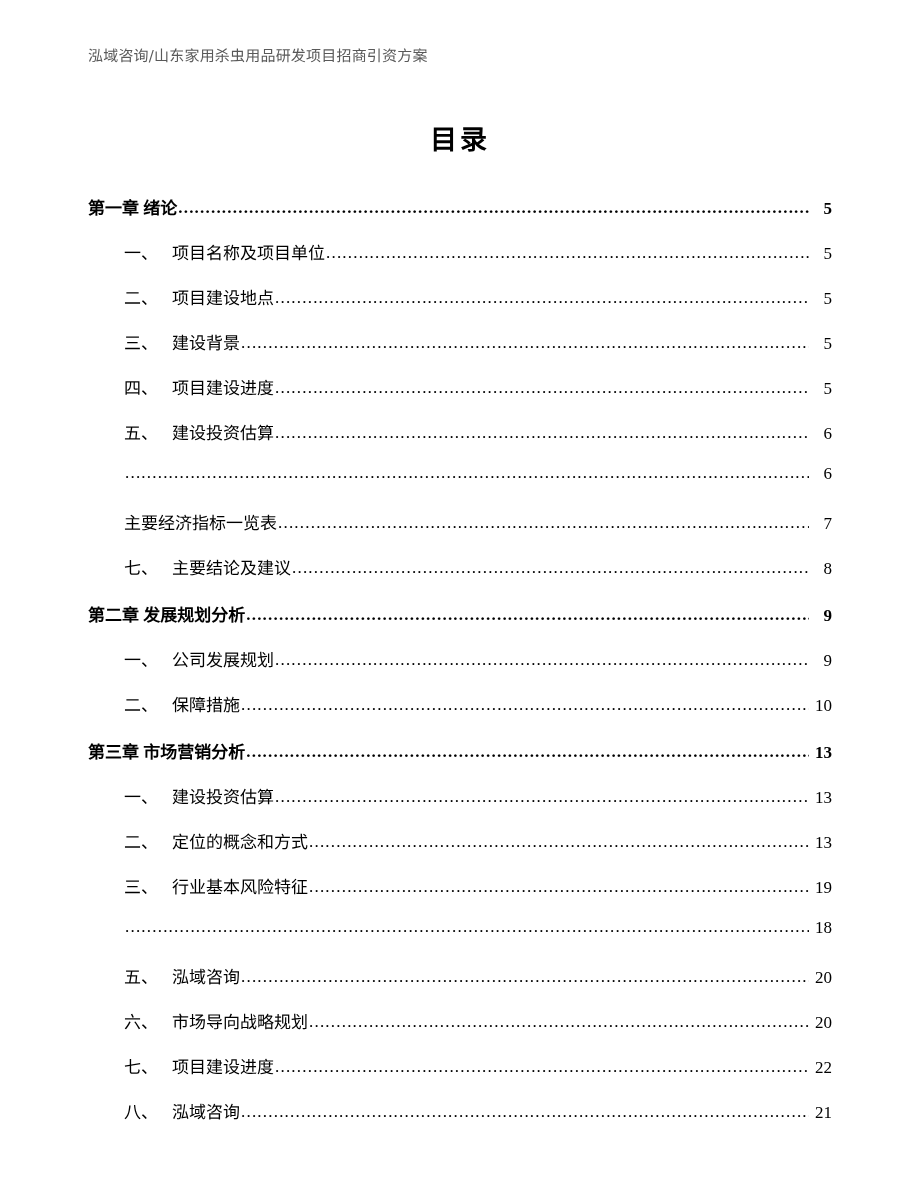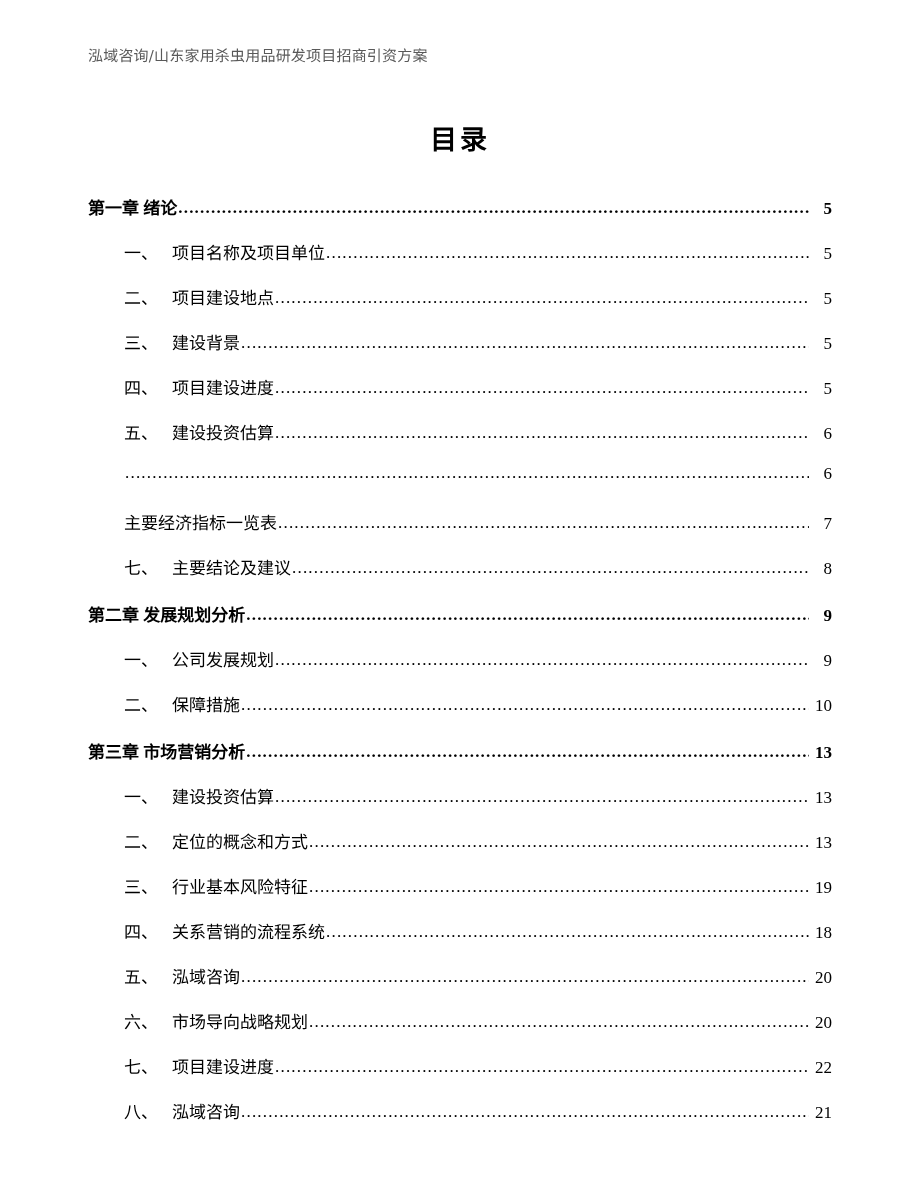--- a/index.html
+++ b/index.html
@@ -189,21 +189,20 @@
         <span class="entry-label"><span class="entry-num">二、</span><span class="entry-gap"></span><span>定位的概念和方式</span></span>
         <span class="leader">........................................................................................................................................................................................................</span>
         <span class="page-num">13</span>
       </div>
       <div class="toc-row level-2">
         <span class="entry-label"><span class="entry-num">三、</span><span class="entry-gap"></span><span>行业基本风险特征</span></span>
         <span class="leader">........................................................................................................................................................................................................</span>
         <span class="page-num">19</span>
       </div>
       <div class="toc-row level-2">
-        <span class="entry-label"><span class="entry-num">四、</span><span class="entry-gap"></span><span>关系营销的流程系统</span></span>
         <span class="leader">........................................................................................................................................................................................................</span>
         <span class="page-num">18</span>
       </div>
       <div class="toc-row level-2">
         <span class="entry-label"><span class="entry-num">五、</span><span class="entry-gap"></span><span>泓域咨询</span></span>
         <span class="leader">........................................................................................................................................................................................................</span>
         <span class="page-num">20</span>
       </div>
       <div class="toc-row level-2">
         <span class="entry-label"><span class="entry-num">六、</span><span class="entry-gap"></span><span>市场导向战略规划</span></span>

